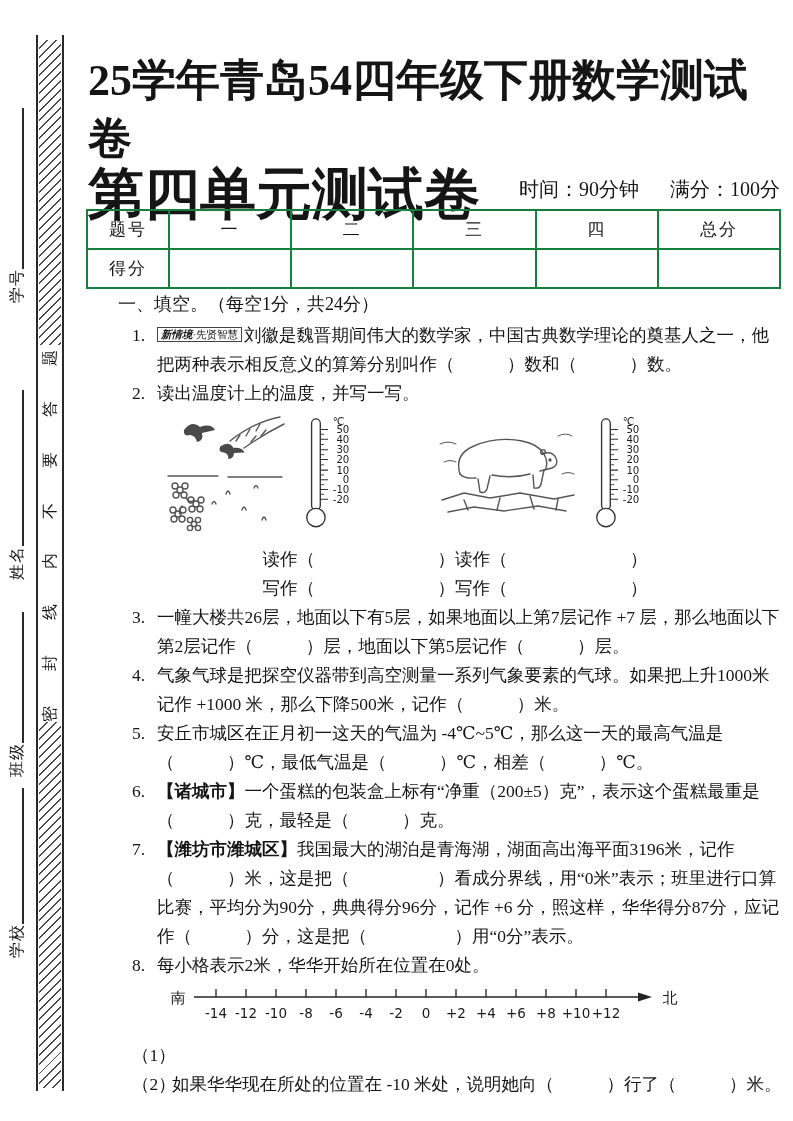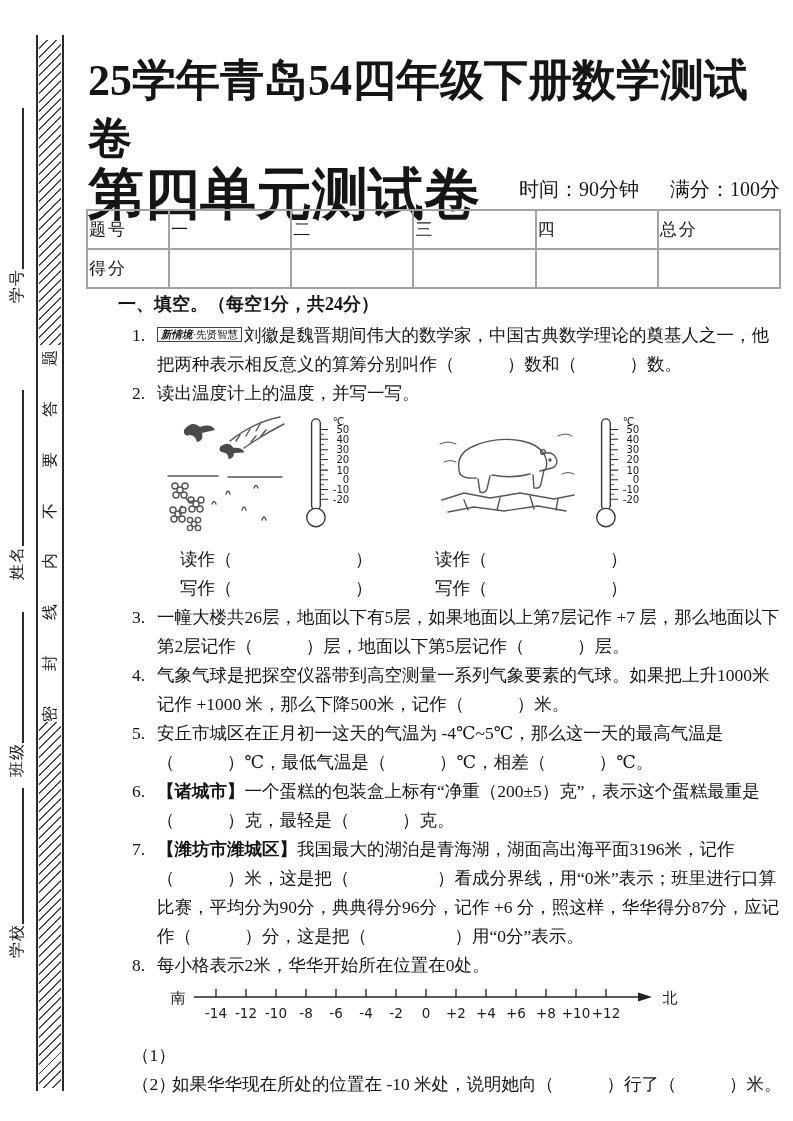--- a/index.html
+++ b/index.html
@@ -28,37 +28,37 @@
 
   
   .title{position:absolute;left:88px;top:52px;width:697px;text-align:left;font-weight:900;}
   .title .t1{font-size:44px;line-height:58px;letter-spacing:0px;}
   .title .t2{font-size:56px;line-height:52px;}
   .meta{position:absolute;left:90px;top:176px;width:690px;text-align:right;font-size:20px;}
   .meta span{margin-left:26px;}
 
   
   .score-table{position:absolute;left:86px;top:209px;width:695px;border-collapse:collapse;table-layout:fixed;}
-  .score-table td{border:2px solid #a3a3a3;height:35px;font-size:17px;letter-spacing:2px;}
+  .score-table td{border:2px solid #15803d;height:35px;text-align:center;font-size:17px;letter-spacing:2px;}
   .score-table col.c0{width:82px;}
 
   
   .content{position:absolute;left:102px;top:290px;width:682px;font-size:17.5px;line-height:29px;}
-  .sec-heading{font-weight:bold;font-size:18px;margin:0 0 2px 16px;}
+  .sec-heading{font-weight:normal;font-size:18px;margin:0 0 2px 16px;}
   .q{display:flex;padding-left:30px;margin:0;}
   .qnum{flex:none;width:25px;}
   .qbody{flex:1;}
   .qtag{font-weight:bold;}
   .badge{display:inline-block;border:1px solid #444;font-size:10.5px;line-height:13px;
          padding:0 3px;vertical-align:3px;margin-right:2px;white-space:nowrap;}
   .badge-main{font-weight:bold;font-style:italic;}
 
   .fig-row{display:flex;align-items:flex-start;margin:6px 0 2px 60px;}
   .fig-row .sp1{width:8px;}  .fig-row .sp2{width:74px;}
-  .rw-row{display:flex;margin-left:78px;}
+  .rw-row{display:flex;margin-left:98px;text-align:right;}
   .rw-row .rwL{width:255px;}
   figure{margin:0;}
 
   .nl-wrap{margin:4px 0 2px 62px;}
 
   svg text{font-family:"DejaVu Sans","Liberation Sans",sans-serif;fill:#1a1a1a;}
   .sketch{stroke:#555;fill:none;stroke-width:1.4;stroke-linecap:round;}
 </style>
 </head>
 <body>

